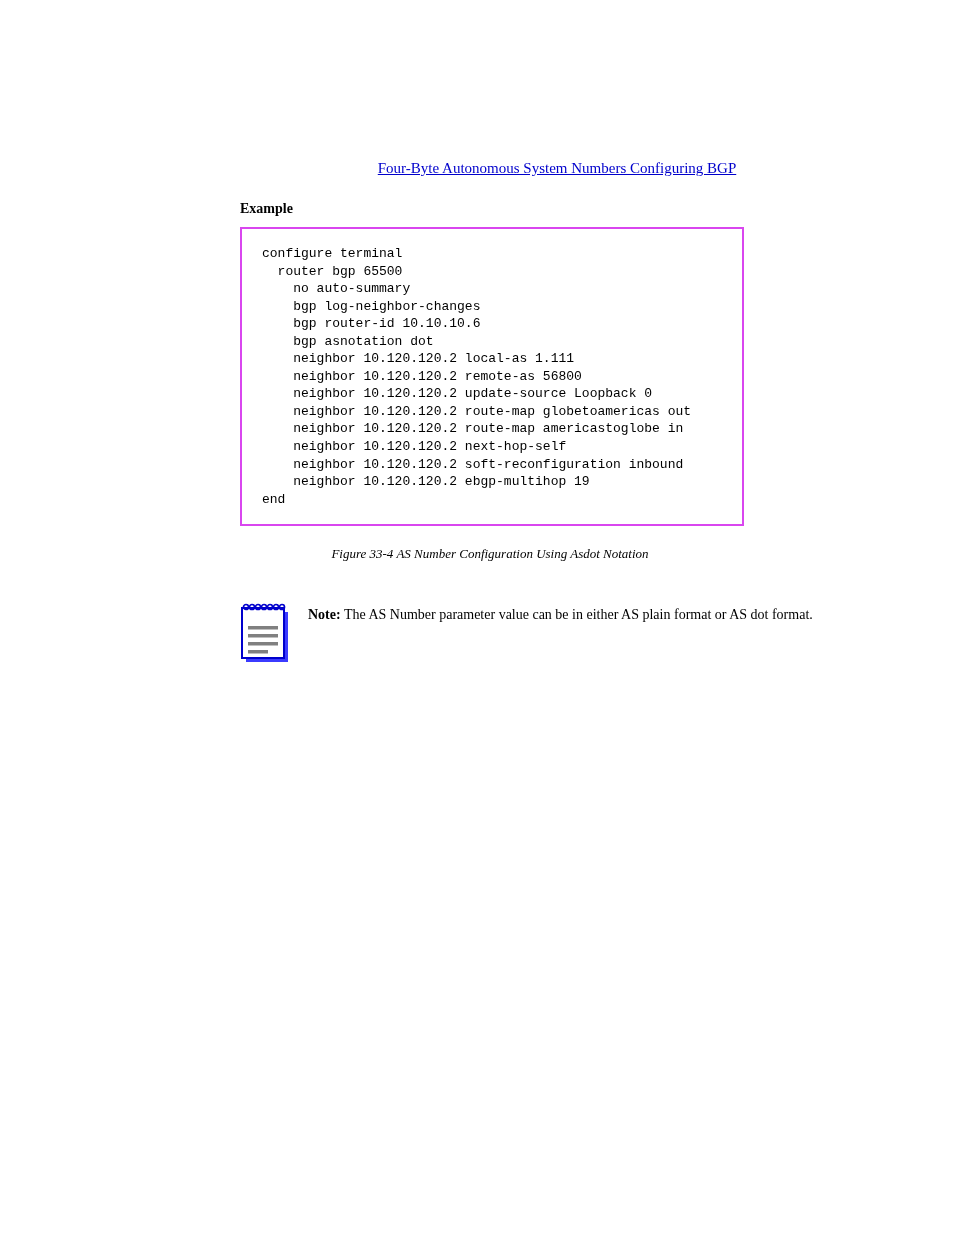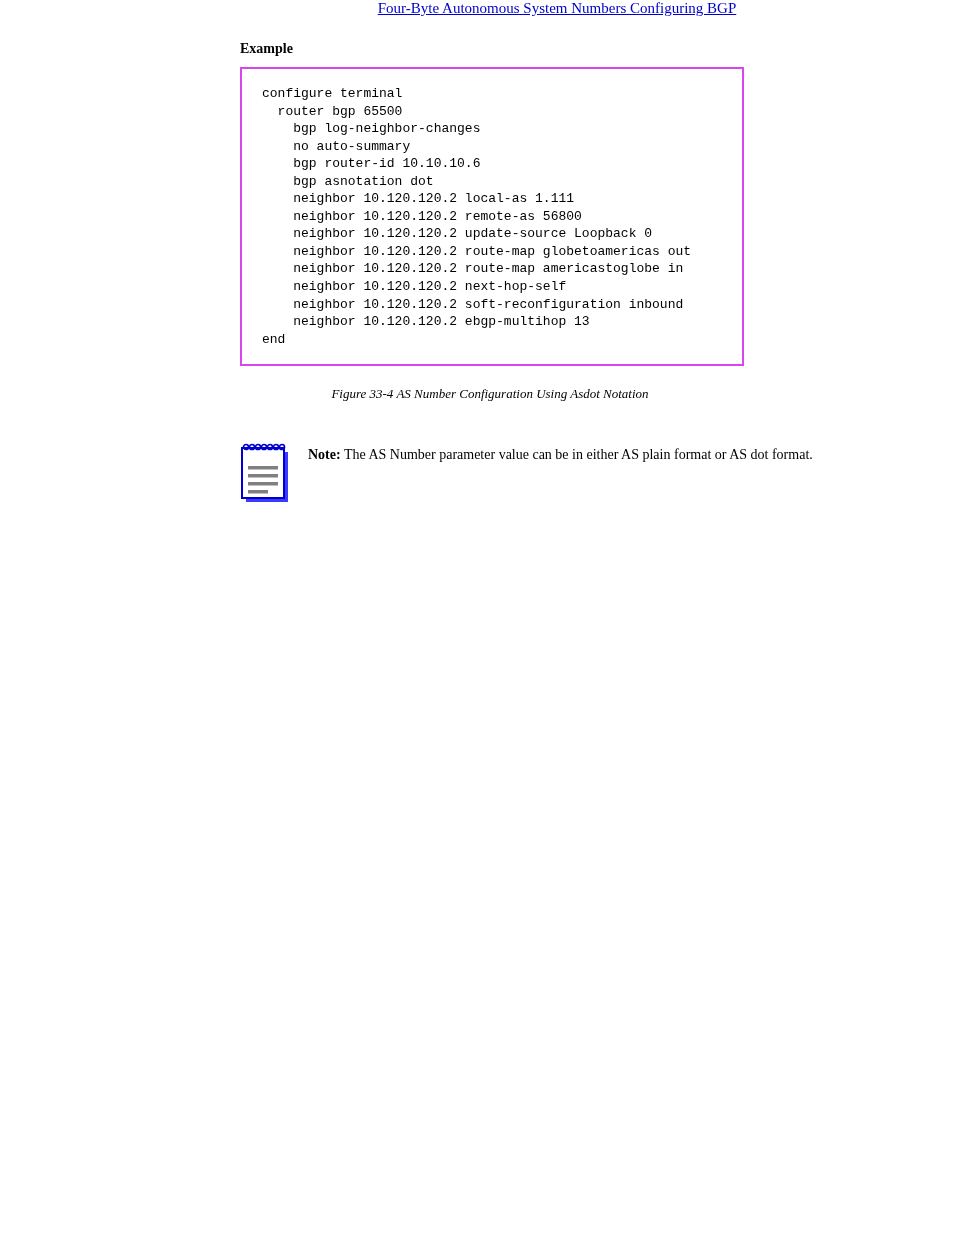--- a/index.html
+++ b/index.html
@@ -11,20 +11,21 @@
       color: #000;
       background: #fff;
     }
     .header-link {
       display: block;
       color: #0000cc;
       text-decoration: underline;
       text-align: center;
       margin-left: 240px;
       margin-right: 80px;
+      padding-top: 160px;
       padding-bottom: 4px;
       font-size: 15px;
     }
     .content {
       margin-left: 240px;
       margin-right: 80px;
     }
     .body-text {
       margin-top: 40px;
       line-height: 1.5;
@@ -82,32 +83,32 @@
 <a class="header-link">Four-Byte Autonomous System Numbers  Configuring BGP</a>
 
 <div class="content">
 
 
   <div class="sub-heading">Example</div>
 
   <div class="code-box">
     <div class="code-line">configure terminal</div>
     <div class="code-line">  router bgp 65500</div>
+    <div class="code-line">    no auto-summary</div>
     <div class="code-line">    bgp log-neighbor-changes</div>
-    <div class="code-line">    no auto-summary</div>
     <div class="code-line">    bgp router-id 10.10.10.6</div>
     <div class="code-line">    bgp asnotation dot</div>
     <div class="code-line">    neighbor 10.120.120.2 local-as 1.111</div>
     <div class="code-line">    neighbor 10.120.120.2 remote-as 56800</div>
     <div class="code-line">    neighbor 10.120.120.2 update-source Loopback 0</div>
     <div class="code-line">    neighbor 10.120.120.2 route-map globetoamericas out</div>
     <div class="code-line">    neighbor 10.120.120.2 route-map americastoglobe in</div>
     <div class="code-line">    neighbor 10.120.120.2 next-hop-self</div>
     <div class="code-line">    neighbor 10.120.120.2 soft-reconfiguration inbound</div>
-    <div class="code-line">    neighbor 10.120.120.2 ebgp-multihop 13</div>
+    <div class="code-line">    neighbor 10.120.120.2 ebgp-multihop 19</div>
     <div class="code-line">end</div>
   </div>
 
   <div class="figure-caption">Figure 33-4   AS Number Configuration Using Asdot Notation</div>
 
   <div class="note-block">
     <div class="note-icon">
       <svg class="note-svg" width="50" height="62" viewBox="0 0 50 62">
         <rect x="6" y="10" width="42" height="50" fill="#3b3bff"></rect>
         <rect x="2" y="6" width="42" height="50" fill="#ffffff" stroke="#0000cc" stroke-width="2"></rect>

